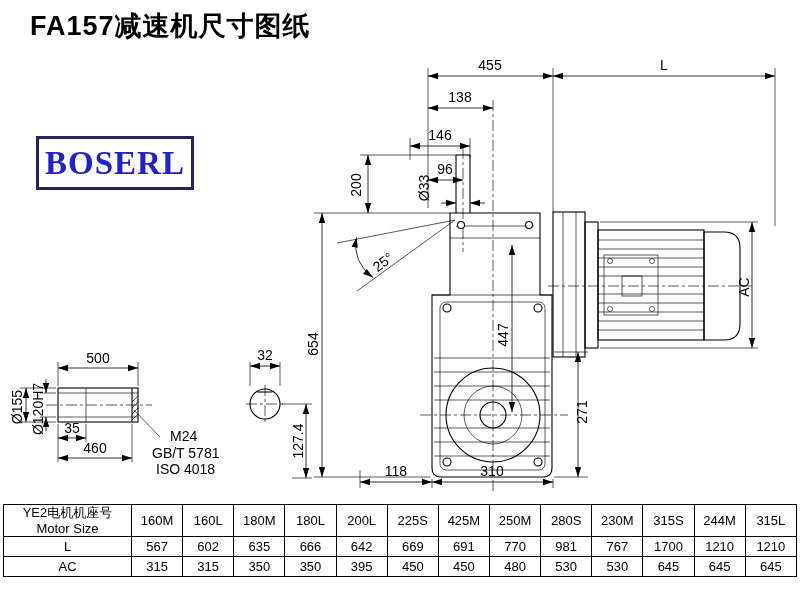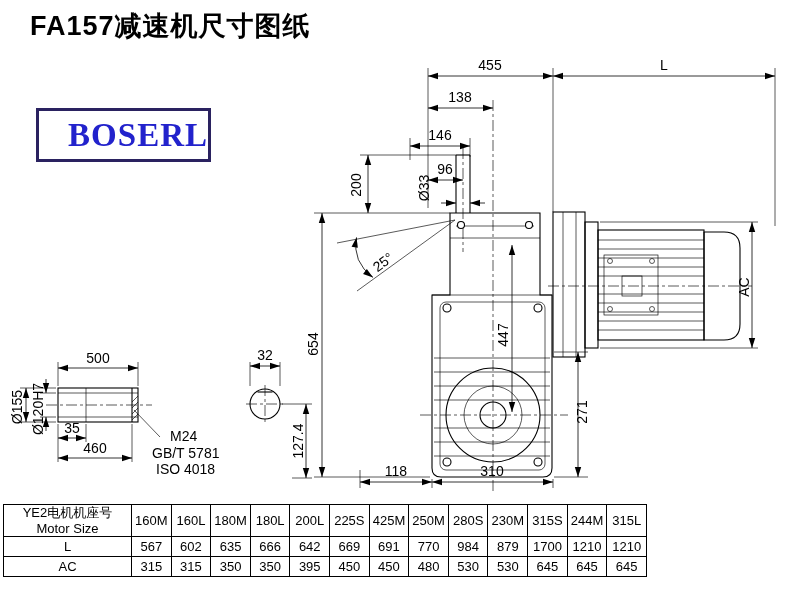--- a/index.html
+++ b/index.html
@@ -1,28 +1,28 @@
 <!DOCTYPE html>
 <html><head>
 <meta charset="utf-8">
 <style>
   * { margin:0; padding:0; box-sizing:border-box; }
   body { font-family:"Liberation Sans", sans-serif; background:#fff; }
   #sheet { position:relative; width:800px; height:600px; background:#fff; overflow:hidden; }
   #title { position:absolute; left:30px; top:8px; font-size:27px; font-weight:bold; color:#000; letter-spacing:1px; z-index:2;text-align:center; }
-  #logo { position:absolute; left:36px; top:108px; width:175px; height:54px; border:3px solid #2a2260; display:flex; align-items:center; justify-content:flex-end; background:#fff; z-index:2; }
+  #logo { position:absolute; left:36px; top:136px; width:158px; height:54px; border:3px solid #2a2260; display:flex; align-items:center; justify-content:center; background:#fff; z-index:2; }
   #logo span { font-family:"Liberation Serif", serif; font-size:33px; font-weight:bold; color:#2222cc; letter-spacing:1px; }
   svg.draw { position:absolute; left:0; top:0; z-index:1; }
   .ln  { stroke:#000; stroke-width:1.1; fill:none; }
   .lnf { stroke:#000; stroke-width:1.1; fill:#fff; }
   .tn  { stroke:#000; stroke-width:0.65; fill:none; }
   .dim { stroke:#000; stroke-width:0.8; fill:none; }
   .cl  { stroke:#000; stroke-width:0.65; fill:none; stroke-dasharray:11 3 3 3; }
   text.dt { font-family:"Liberation Sans", sans-serif; font-size:14px; fill:#000; stroke:none; }
-  #motor-table { position:absolute; left:3px; top:504px; width:644px; border-collapse:collapse; table-layout:fixed; z-index:2; }
+  #motor-table { position:absolute; left:3px; top:504px; width:794px; border-collapse:collapse; table-layout:fixed; z-index:2; }
   #motor-table td { border:1px solid #000; text-align:center; vertical-align:middle; font-size:13px; color:#000; height:20px; padding:0; background:#fff; }
   #motor-table td.c1 { width:128px; line-height:1.2; }
 </style>
 </head>
 <body>
 
 <div id="sheet">
   <div id="title">FA157减速机尺寸图纸</div>
   <div id="logo">
     <span>BOSERL</span>
@@ -229,22 +229,22 @@
         <tr>
           <td class="c1">L</td>
           <td>567</td>
           <td>602</td>
           <td>635</td>
           <td>666</td>
           <td>642</td>
           <td>669</td>
           <td>691</td>
           <td>770</td>
-          <td>984</td>
-          <td>879</td>
+          <td>981</td>
+          <td>767</td>
           <td>1700</td>
           <td>1210</td>
           <td>1210</td>
         </tr>
         <tr>
           <td class="c1">AC</td>
           <td>315</td>
           <td>315</td>
           <td>350</td>
           <td>350</td>

